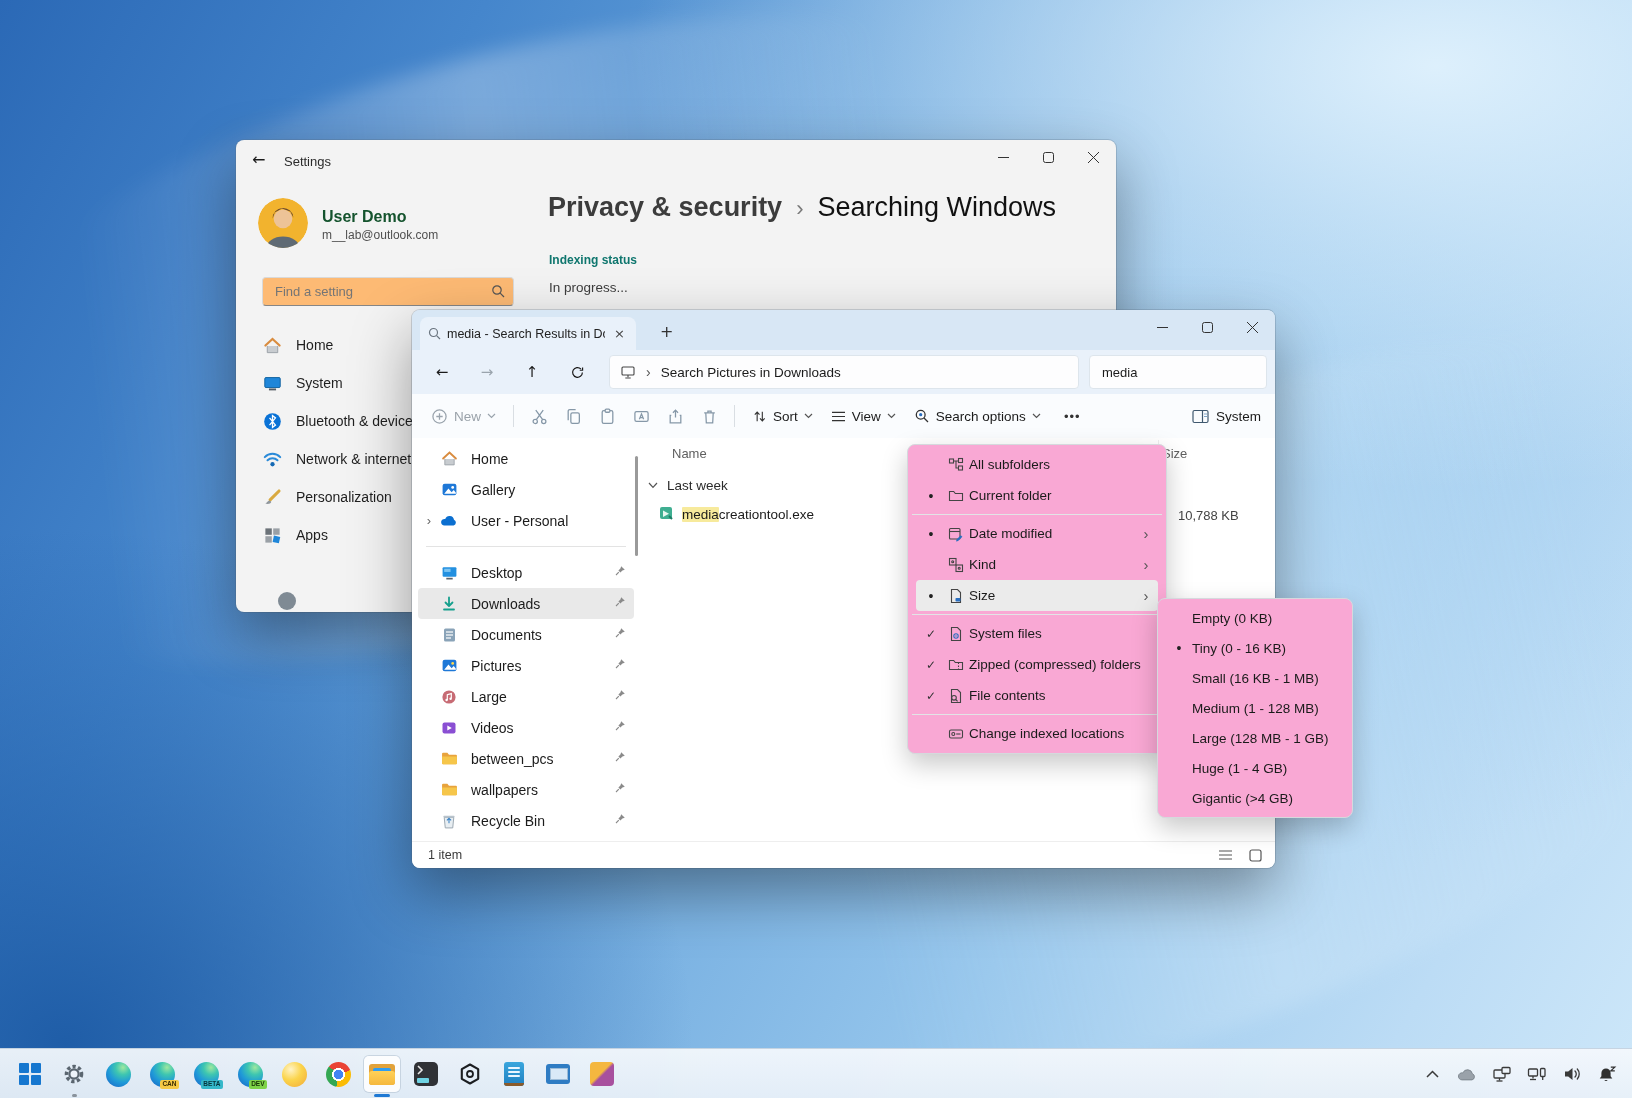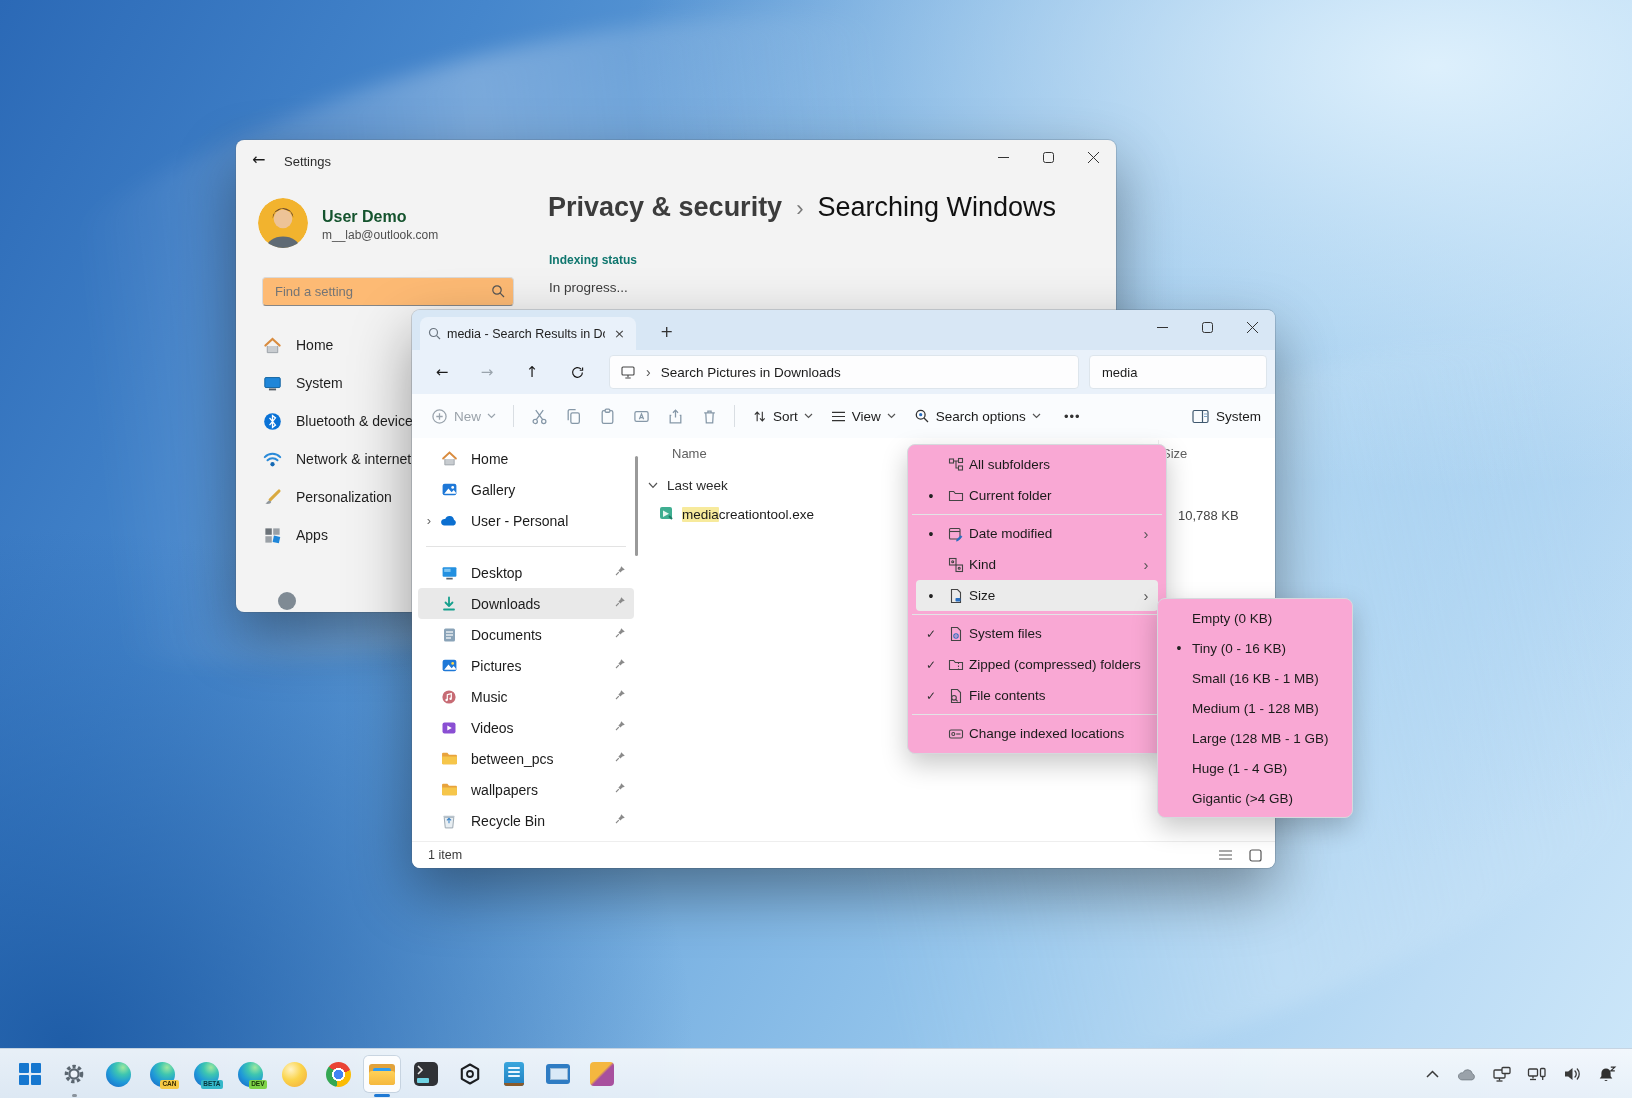--- a/index.html
+++ b/index.html
@@ -531,21 +531,21 @@
       </div>
       <div class="xrow noexp">
         <span class="fic">
             <svg width="16" height="16" viewBox="0 0 16 16">
               <circle cx="8" cy="8" r="6.6" fill="#c76b74"></circle>
               <path d="M6.3 11 V5.6 l4-1 v5" fill="none" stroke="#fff" stroke-width="1.2"></path>
               <circle cx="5.6" cy="11" r="1.2" fill="#fff"></circle>
               <circle cx="9.6" cy="9.7" r="1.2" fill="#fff"></circle>
             </svg>
           </span>
-        <span class="flbl">Music</span>
+        <span class="flbl">Large</span>
         <span class="pin">
             <svg width="12" height="12" viewBox="0 0 12 12">
               <path d="M7.2 1.2 L10.8 4.8 L8.4 5.6 L6.4 7.6 L4.4 5.6 L6.4 3.6 Z" fill="#8a8a8a"></path>
               <line x1="4.8" y1="7.2" x2="2" y2="10" stroke="#8a8a8a" stroke-width="1.1"></line>
             </svg>
           </span>
       </div>
       <div class="xrow noexp">
         <span class="fic">
             <svg width="16" height="16" viewBox="0 0 16 16">

